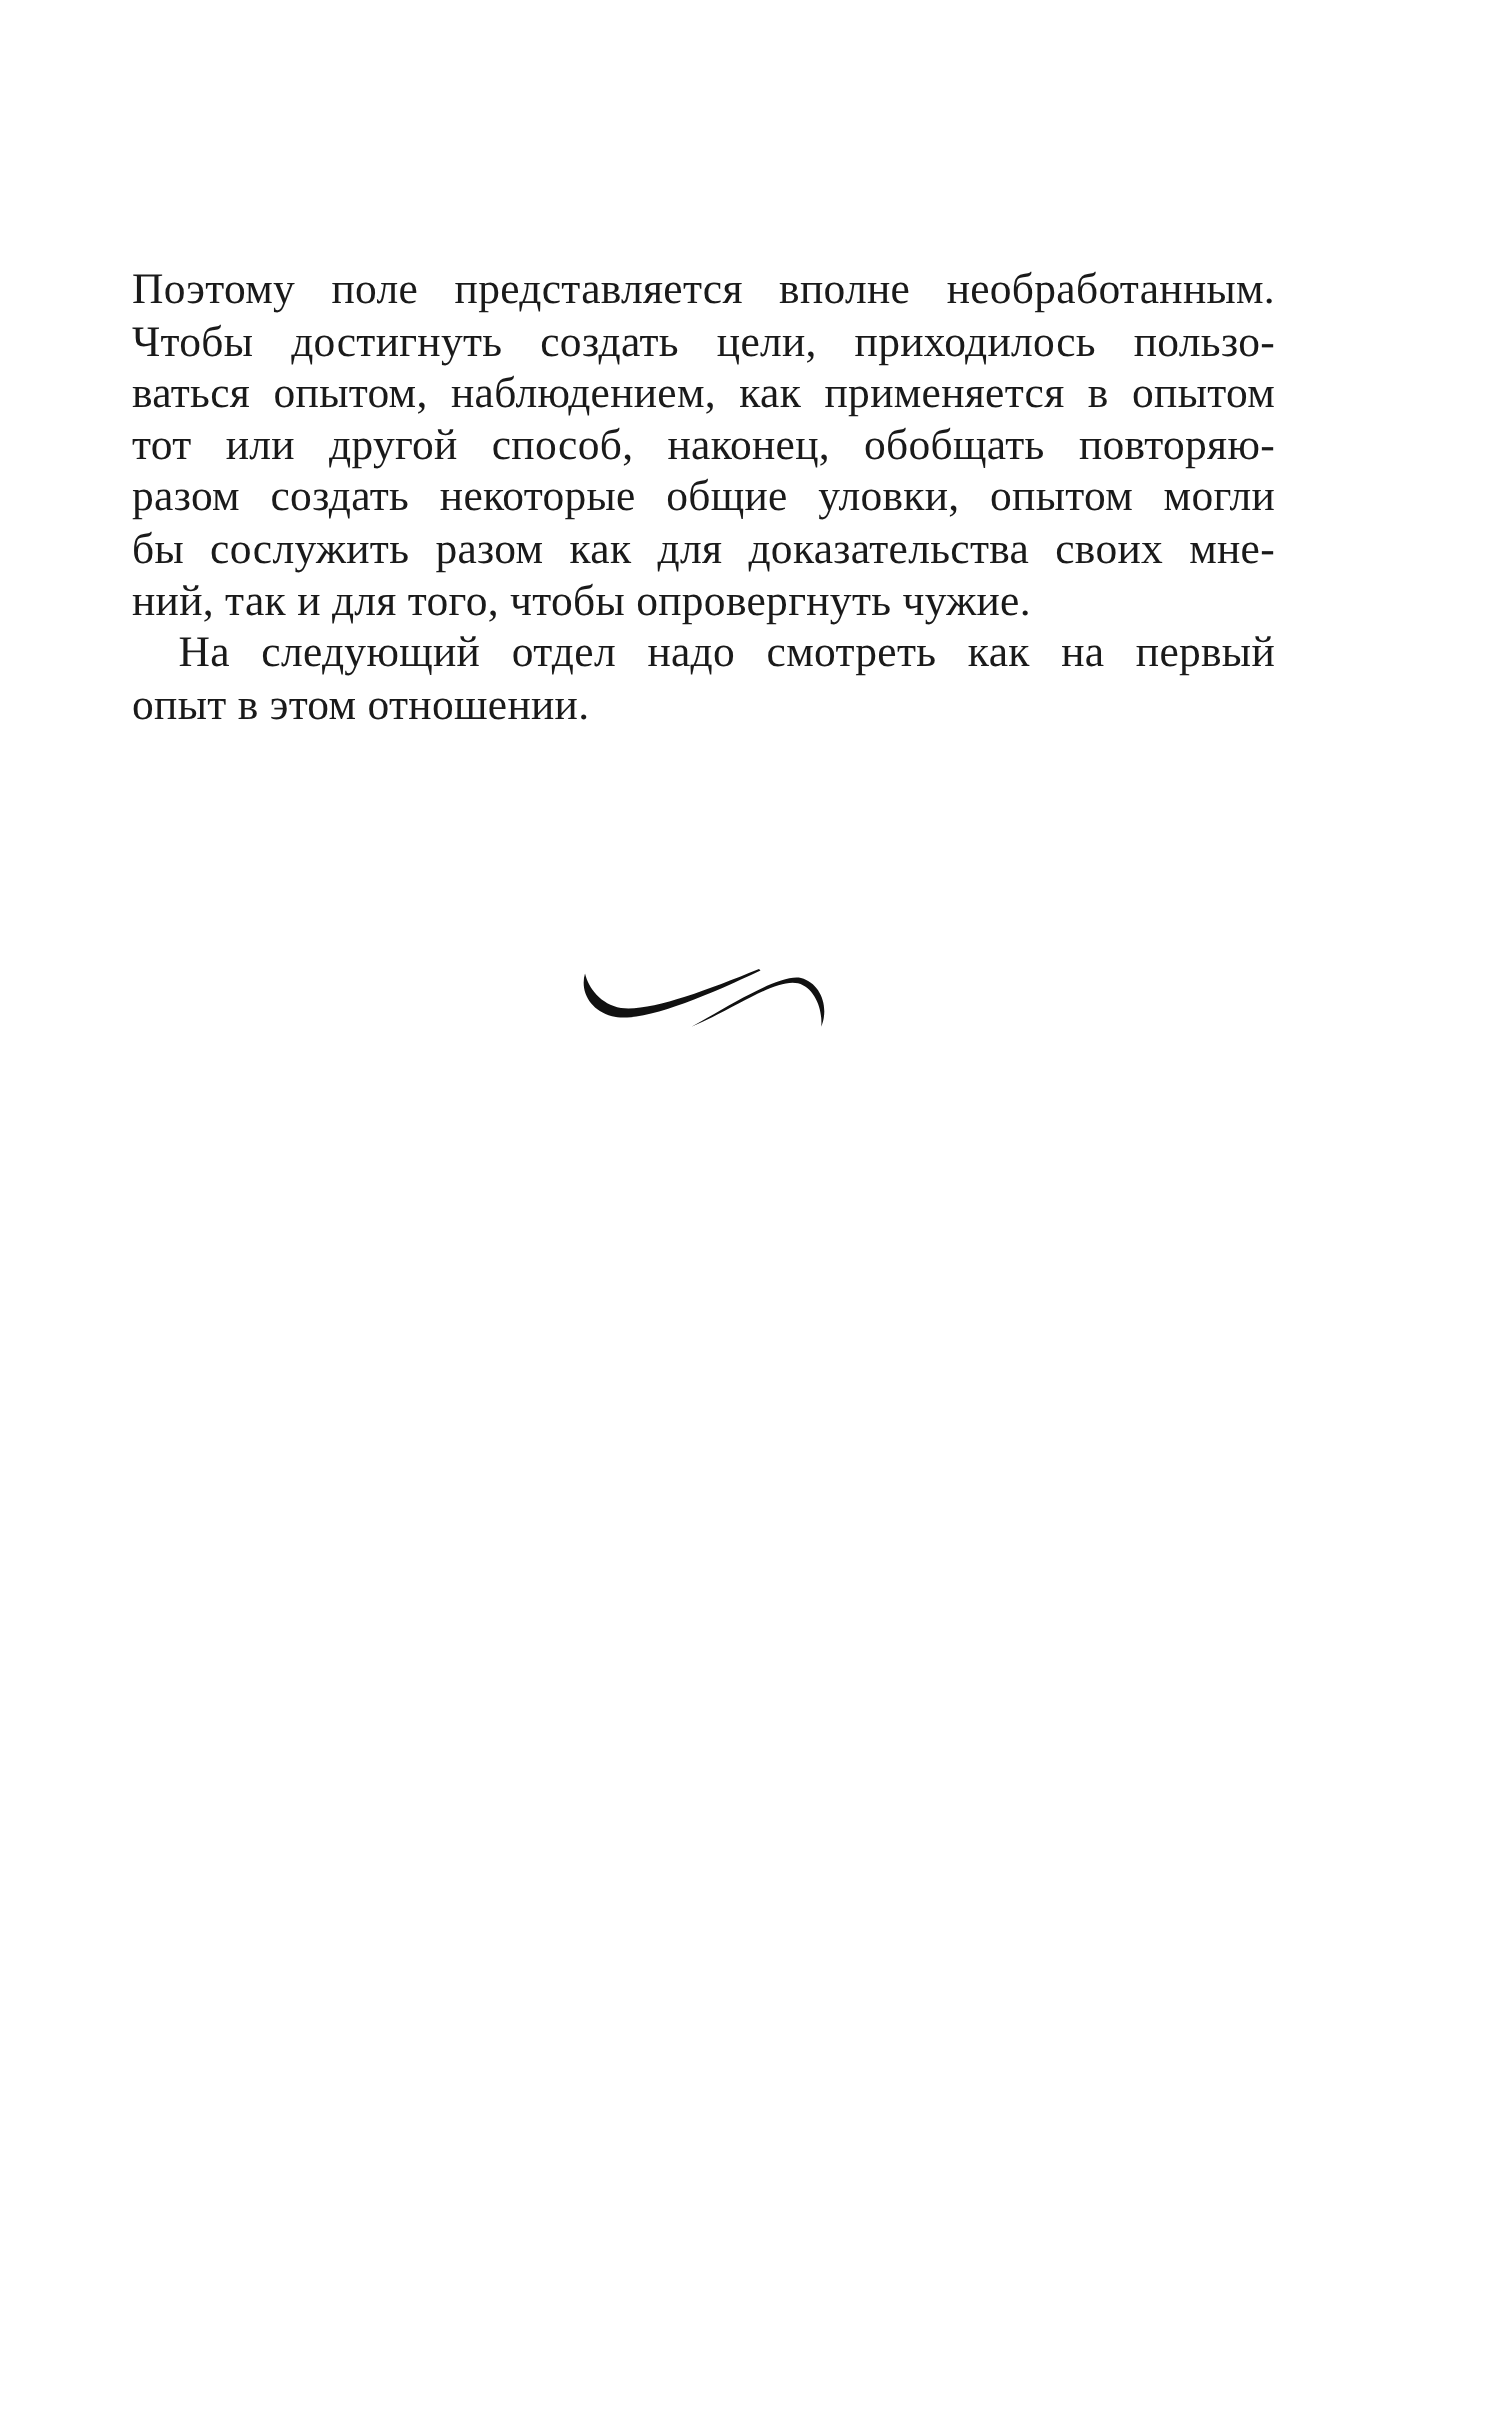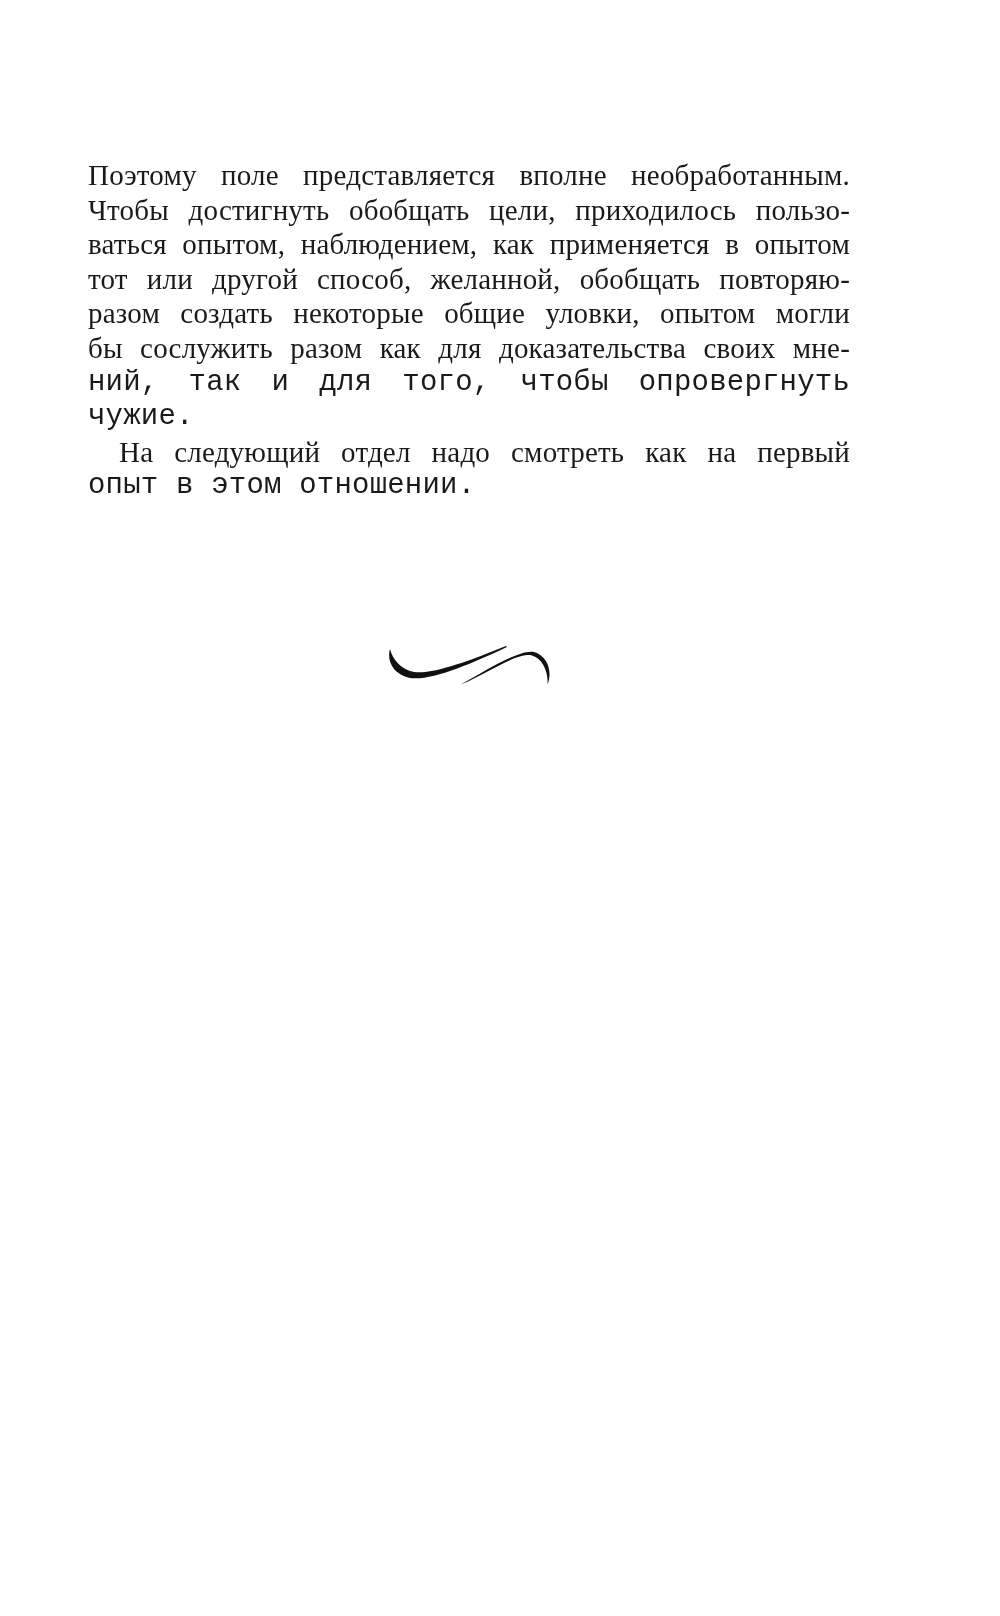--- a/index.html
+++ b/index.html
@@ -11,36 +11,35 @@
     position: relative;
     width: 1000px;
     height: 1616px;
     background: #ffffff;
     overflow: hidden;
     font-family: "Liberation Serif", serif;
   }
   .textblock {
     position: absolute;
     left: 88px;
-    top: 158px;
+    top: 176px;
     width: 762px;
     color: #1a1a1a;
     font-size: 29px;
     line-height: 34.6px;
     letter-spacing: 0.2px;
   }
   .line {
     text-align: justify;
     text-align-last: justify;
     text-justify: inter-word;
     white-space: normal;
   }
   .line.end {
     text-align-last: left;
-    font-family: Liberation Mono, monospace;
   }
   .line.indent {
     text-indent: 31px;
     font-family: Liberation Serif, serif;
   }
   .divider-wrap {
     position: absolute;
     left: 88px;
     top: 646px;
     width: 762px;
@@ -53,23 +52,23 @@
     display: block;
   }
 </style>
 </head>
 <body>
 
 <div class="page">
 
   <div class="textblock">
     <div class="line">Поэтому поле представляется вполне необработанным.</div>
-    <div class="line">Чтобы достигнуть обобщать цели, приходилось пользо-</div>
+    <div class="line">Чтобы достигнуть создать цели, приходилось пользо-</div>
     <div class="line">ваться опытом, наблюдением, как применяется в опытом</div>
-    <div class="line">тот или другой способ, желанной, обобщать повторяю-</div>
+    <div class="line">тот или другой способ, наконец, обобщать повторяю-</div>
     <div class="line">разом создать некоторые общие уловки, опытом могли</div>
     <div class="line">бы сослужить разом как для доказательства своих мне-</div>
     <div class="line end">ний, так и для того, чтобы опровергнуть чужие.</div>
     <div class="line indent">На следующий отдел надо смотреть как на первый</div>
     <div class="line end">опыт в этом отношении.</div>
   </div>
 
   <div class="divider-wrap">
     <svg class="swash" width="164" height="42" viewBox="0 0 164 42" xmlns="http://www.w3.org/2000/svg" aria-hidden="true">
 

